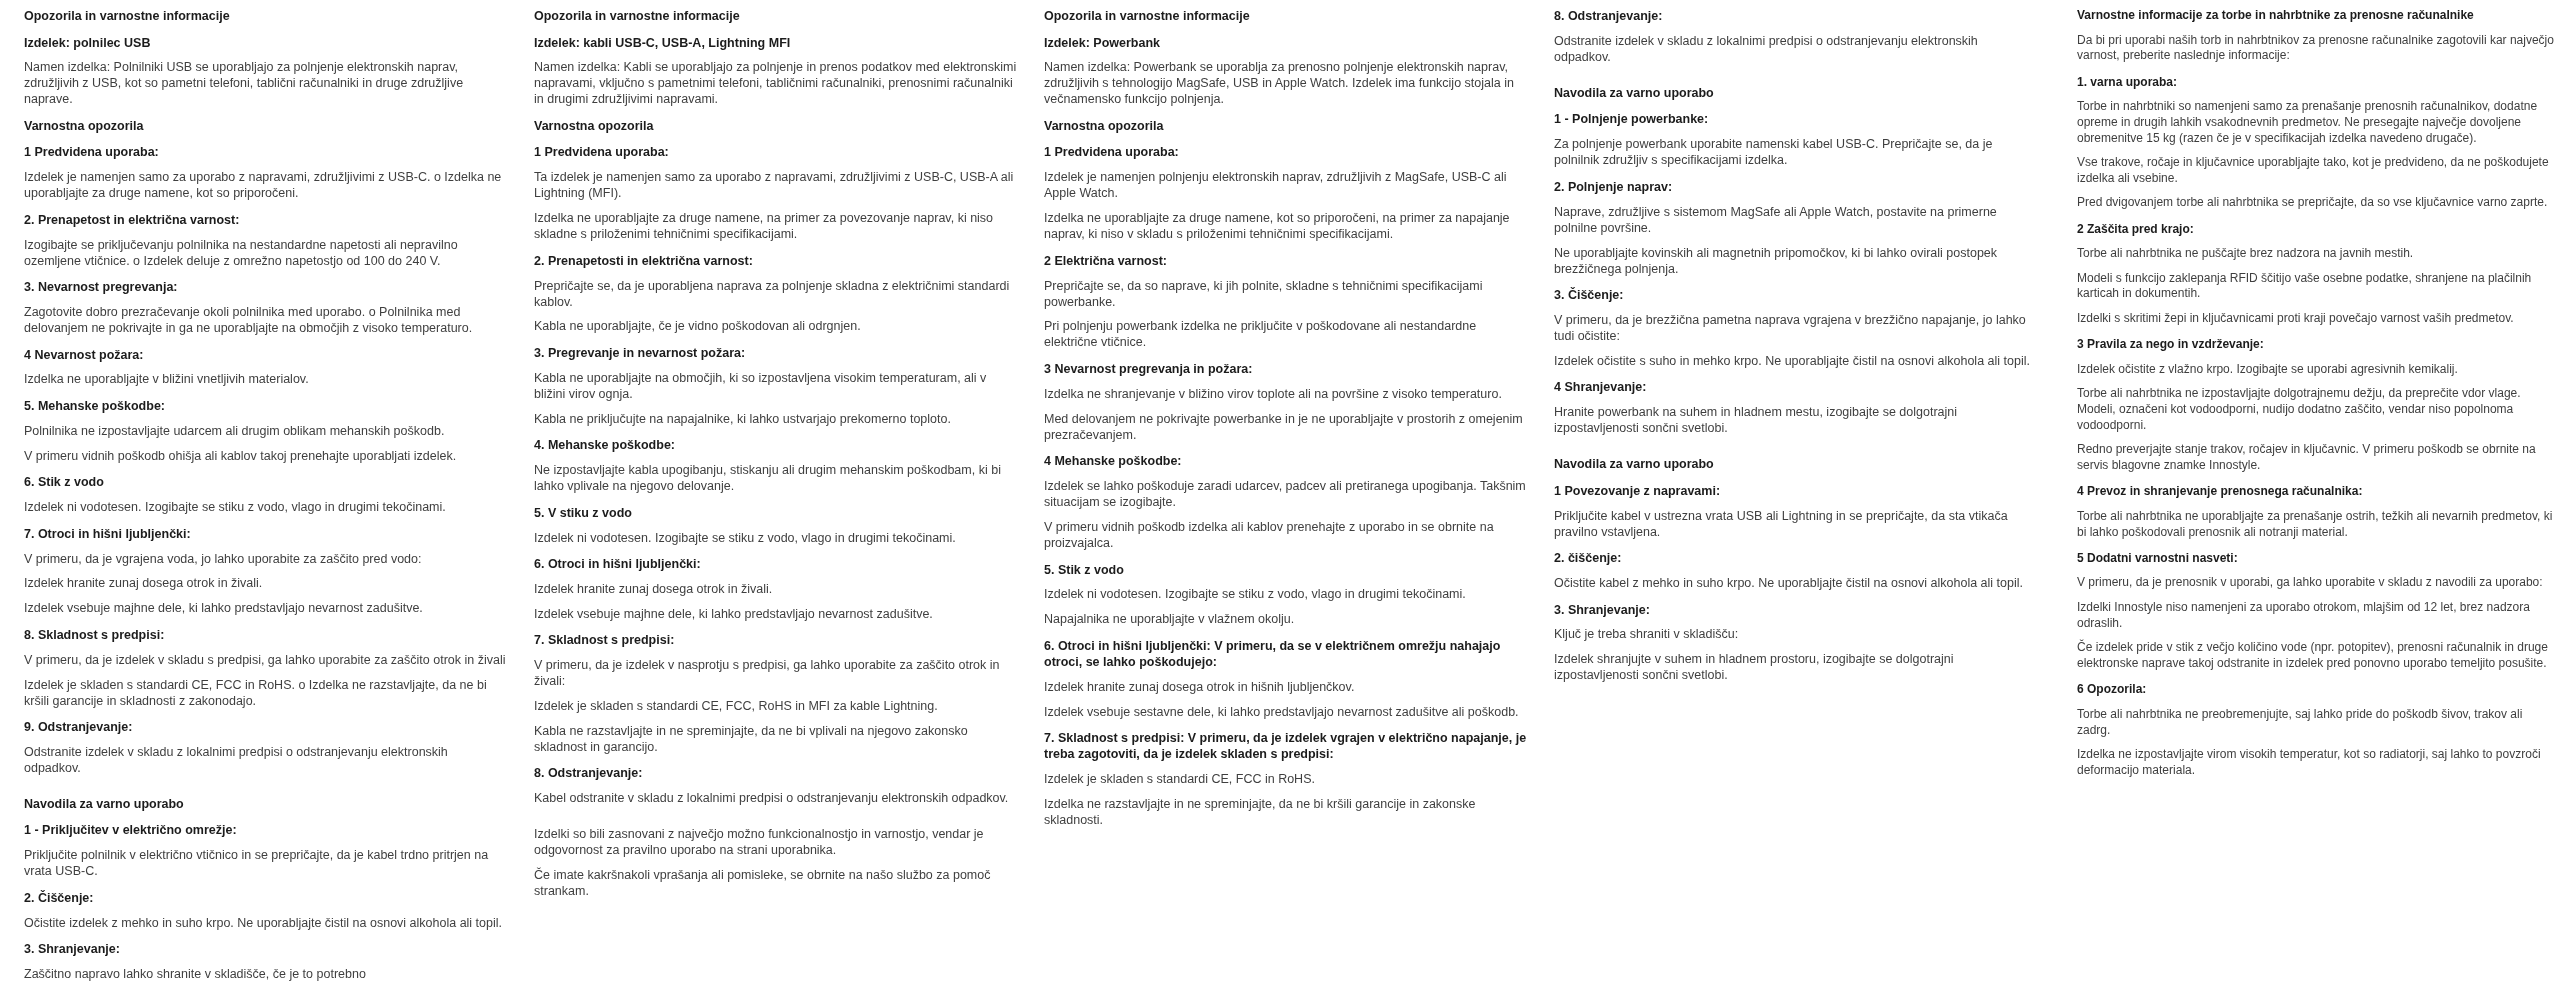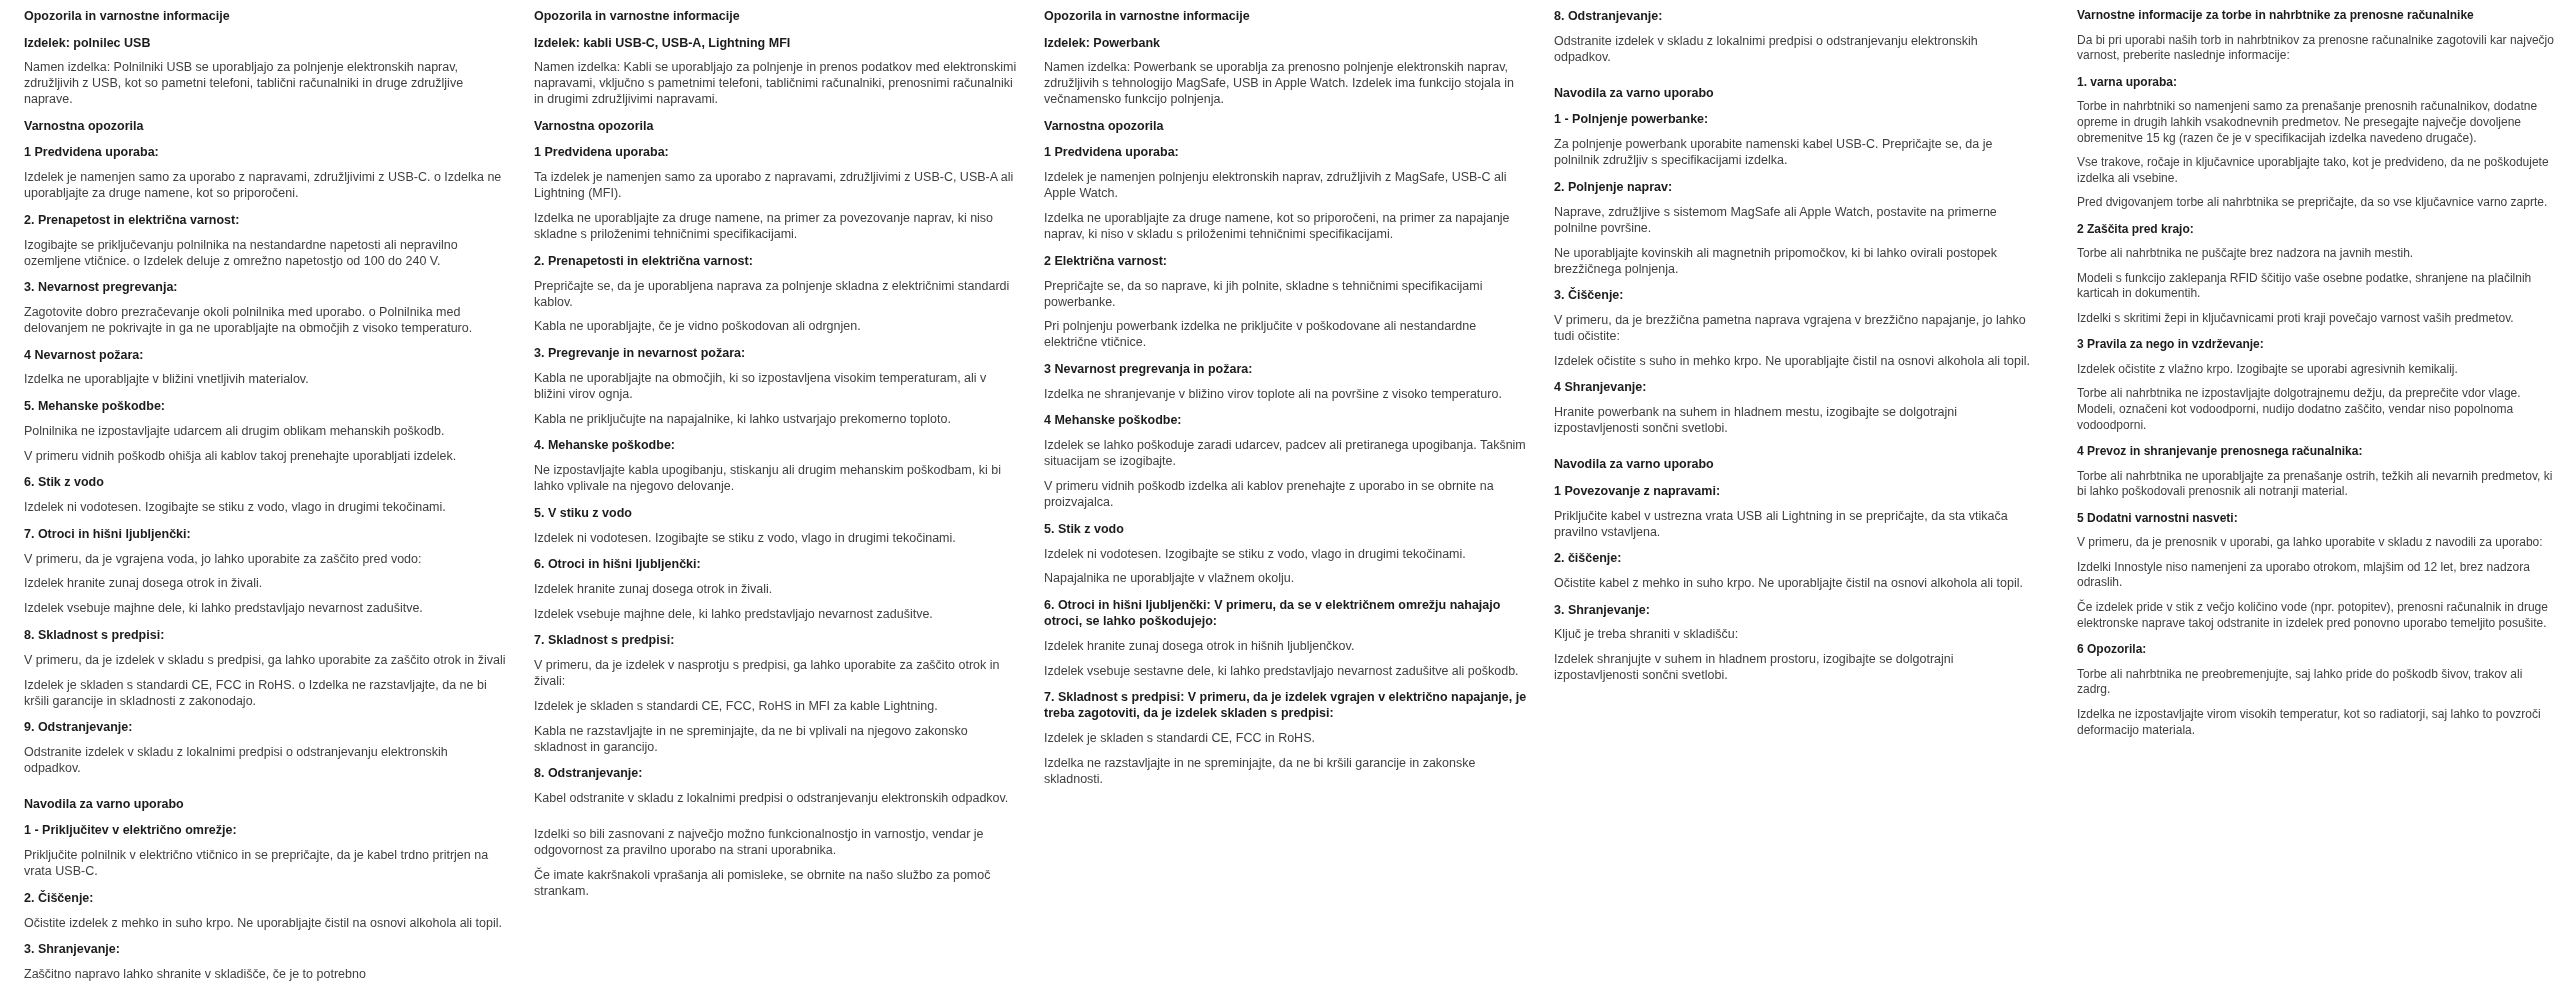--- a/index.html
+++ b/index.html
@@ -110,20 +110,21 @@
       <div class="block p">Namen izdelka: Powerbank se uporablja za prenosno polnjenje elektronskih naprav, združljivih s tehnologijo MagSafe, USB in Apple Watch. Izdelek ima funkcijo stojala in večnamensko funkcijo polnjenja.</div>
       <div class="block h">Varnostna opozorila</div>
       <div class="block h">1 Predvidena uporaba:</div>
       <div class="block p">Izdelek je namenjen polnjenju elektronskih naprav, združljivih z MagSafe, USB-C ali Apple Watch.</div>
       <div class="block p">Izdelka ne uporabljajte za druge namene, kot so priporočeni, na primer za napajanje naprav, ki niso v skladu s priloženimi tehničnimi specifikacijami.</div>
       <div class="block h">2 Električna varnost:</div>
       <div class="block p">Prepričajte se, da so naprave, ki jih polnite, skladne s tehničnimi specifikacijami powerbanke.</div>
       <div class="block p">Pri polnjenju powerbank izdelka ne priključite v poškodovane ali nestandardne električne vtičnice.</div>
       <div class="block h">3 Nevarnost pregrevanja in požara:</div>
       <div class="block p">Izdelka ne shranjevanje v bližino virov toplote ali na površine z visoko temperaturo.</div>
+      <div class="block p">Med delovanjem ne pokrivajte powerbanke in je ne uporabljajte v prostorih z omejenim prezračevanjem.</div>
       <div class="block h">4 Mehanske poškodbe:</div>
       <div class="block p">Izdelek se lahko poškoduje zaradi udarcev, padcev ali pretiranega upogibanja. Takšnim situacijam se izogibajte.</div>
       <div class="block p">V primeru vidnih poškodb izdelka ali kablov prenehajte z uporabo in se obrnite na proizvajalca.</div>
       <div class="block h">5. Stik z vodo</div>
       <div class="block p">Izdelek ni vodotesen. Izogibajte se stiku z vodo, vlago in drugimi tekočinami.</div>
       <div class="block p">Napajalnika ne uporabljajte v vlažnem okolju.</div>
       <div class="block h">6. Otroci in hišni ljubljenčki: V primeru, da se v električnem omrežju nahajajo otroci, se lahko poškodujejo:</div>
       <div class="block p">Izdelek hranite zunaj dosega otrok in hišnih ljubljenčkov.</div>
       <div class="block p">Izdelek vsebuje sestavne dele, ki lahko predstavljajo nevarnost zadušitve ali poškodb.</div>
       <div class="block h">7. Skladnost s predpisi: V primeru, da je izdelek vgrajen v električno napajanje, je treba zagotoviti, da je izdelek skladen s predpisi:</div>
@@ -160,20 +161,21 @@
       <div class="block p">Torbe in nahrbtniki so namenjeni samo za prenašanje prenosnih računalnikov, dodatne opreme in drugih lahkih vsakodnevnih predmetov. Ne presegajte največje dovoljene obremenitve 15 kg (razen če je v specifikacijah izdelka navedeno drugače).</div>
       <div class="block p">Vse trakove, ročaje in ključavnice uporabljajte tako, kot je predvideno, da ne poškodujete izdelka ali vsebine.</div>
       <div class="block p">Pred dvigovanjem torbe ali nahrbtnika se prepričajte, da so vse ključavnice varno zaprte.</div>
       <div class="block h">2 Zaščita pred krajo:</div>
       <div class="block p">Torbe ali nahrbtnika ne puščajte brez nadzora na javnih mestih.</div>
       <div class="block p">Modeli s funkcijo zaklepanja RFID ščitijo vaše osebne podatke, shranjene na plačilnih karticah in dokumentih.</div>
       <div class="block p">Izdelki s skritimi žepi in ključavnicami proti kraji povečajo varnost vaših predmetov.</div>
       <div class="block h">3 Pravila za nego in vzdrževanje:</div>
       <div class="block p">Izdelek očistite z vlažno krpo. Izogibajte se uporabi agresivnih kemikalij.</div>
       <div class="block p">Torbe ali nahrbtnika ne izpostavljajte dolgotrajnemu dežju, da preprečite vdor vlage. Modeli, označeni kot vodoodporni, nudijo dodatno zaščito, vendar niso popolnoma vodoodporni.</div>
+      <div class="block p">Redno preverjajte stanje trakov, ročajev in ključavnic. V primeru poškodb se obrnite na servis blagovne znamke Innostyle.</div>
       <div class="block h">4 Prevoz in shranjevanje prenosnega računalnika:</div>
       <div class="block p">Torbe ali nahrbtnika ne uporabljajte za prenašanje ostrih, težkih ali nevarnih predmetov, ki bi lahko poškodovali prenosnik ali notranji material.</div>
       <div class="block h">5 Dodatni varnostni nasveti:</div>
       <div class="block p">V primeru, da je prenosnik v uporabi, ga lahko uporabite v skladu z navodili za uporabo:</div>
       <div class="block p">Izdelki Innostyle niso namenjeni za uporabo otrokom, mlajšim od 12 let, brez nadzora odraslih.</div>
       <div class="block p">Če izdelek pride v stik z večjo količino vode (npr. potopitev), prenosni računalnik in druge elektronske naprave takoj odstranite in izdelek pred ponovno uporabo temeljito posušite.</div>
       <div class="block h">6 Opozorila:</div>
       <div class="block p">Torbe ali nahrbtnika ne preobremenjujte, saj lahko pride do poškodb šivov, trakov ali zadrg.</div>
       <div class="block p">Izdelka ne izpostavljajte virom visokih temperatur, kot so radiatorji, saj lahko to povzroči deformacijo materiala.</div>
     </div>

